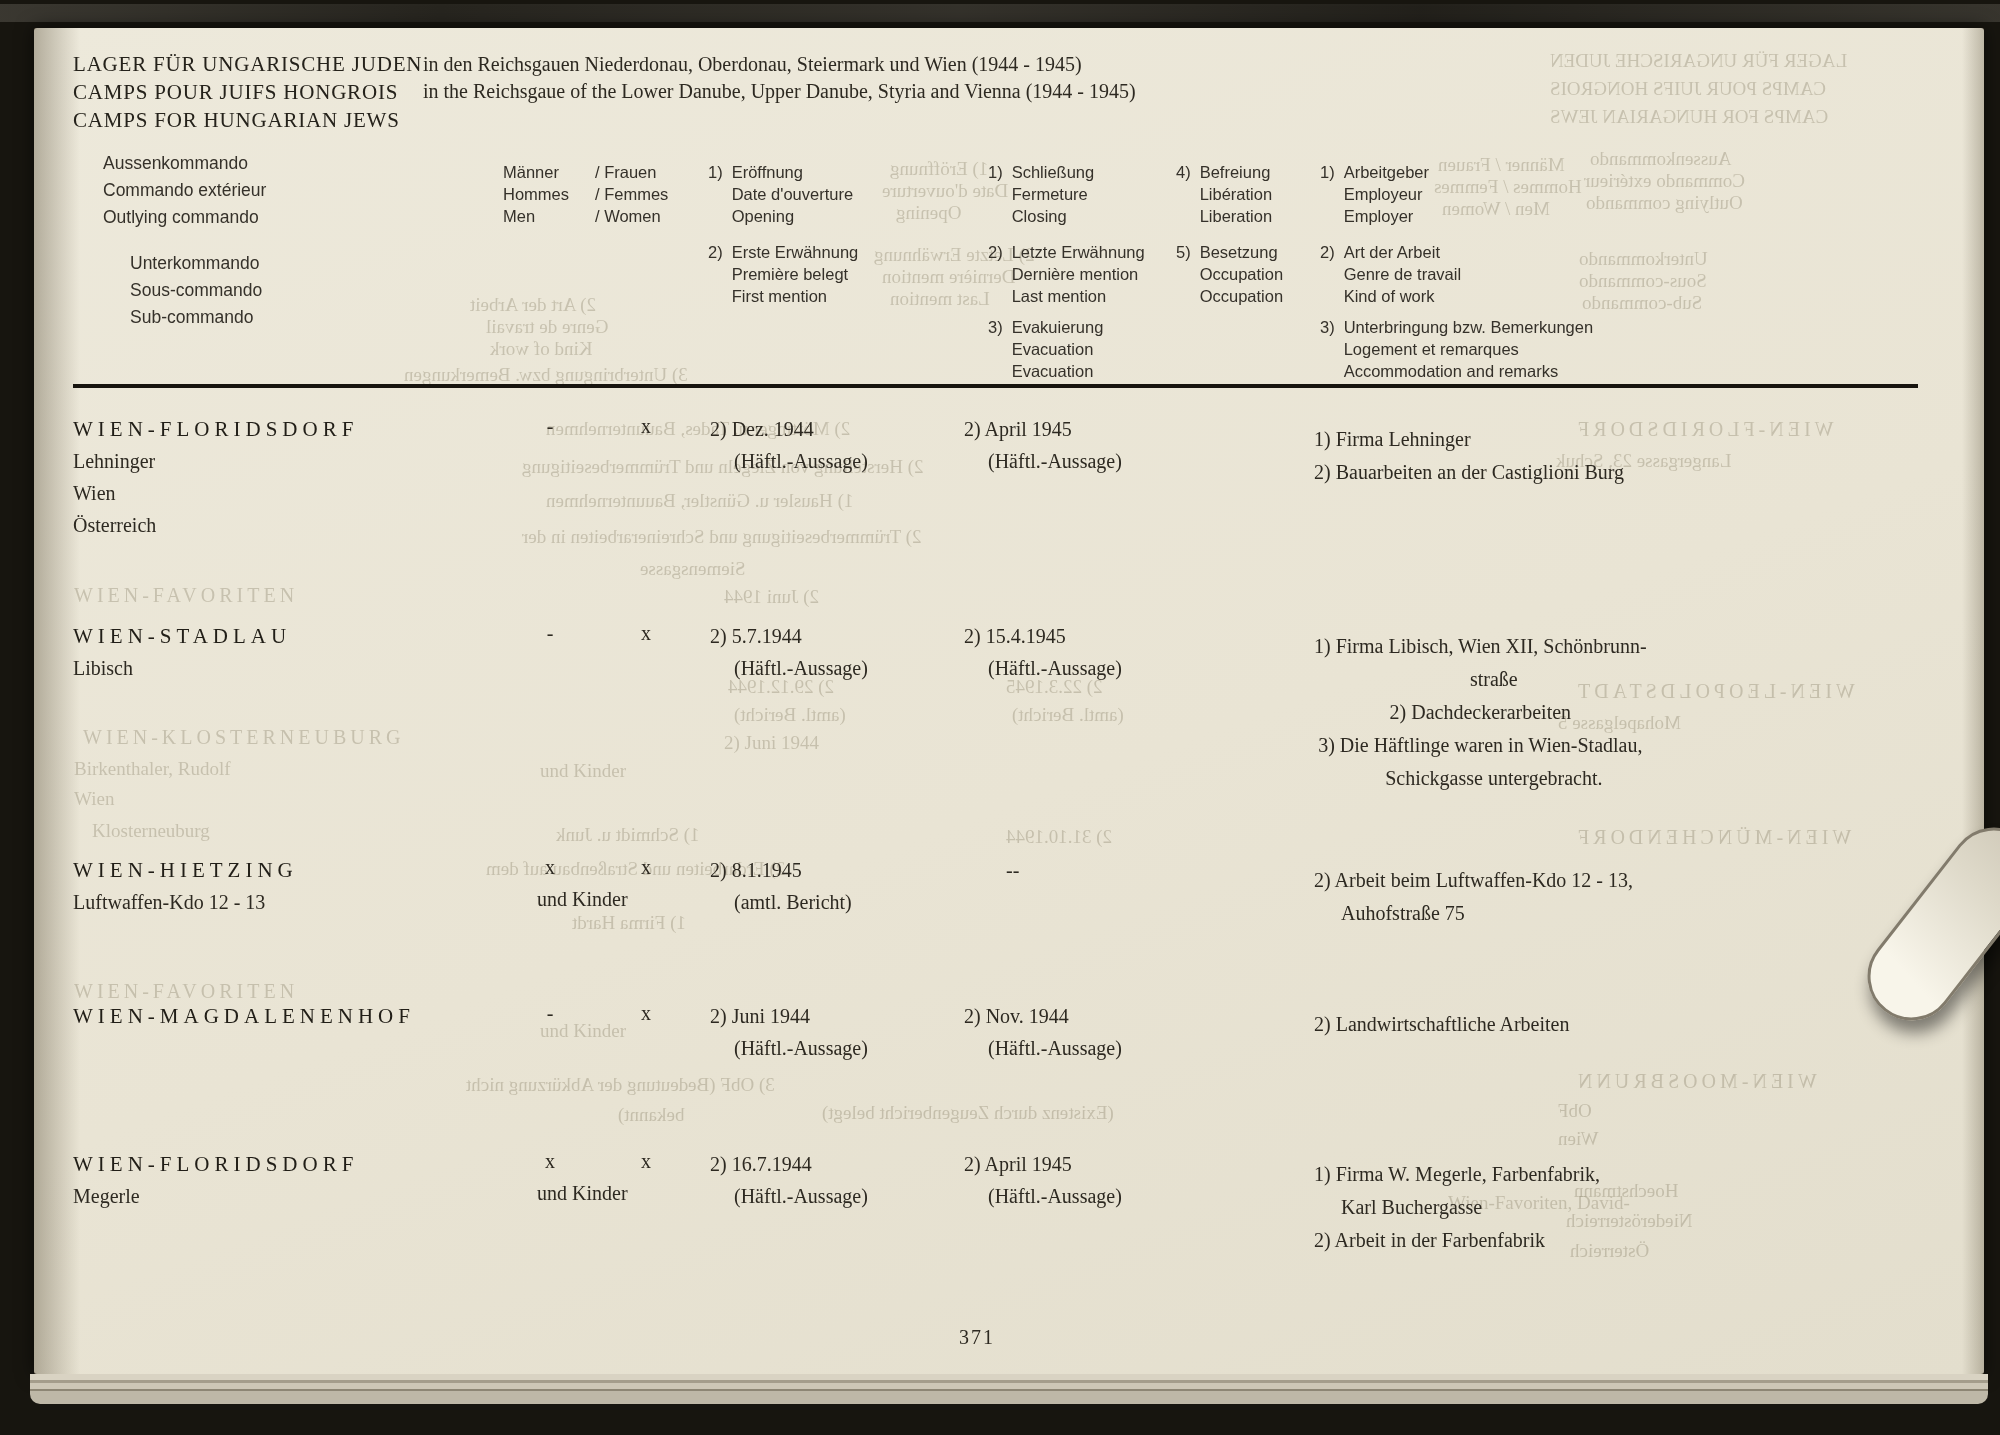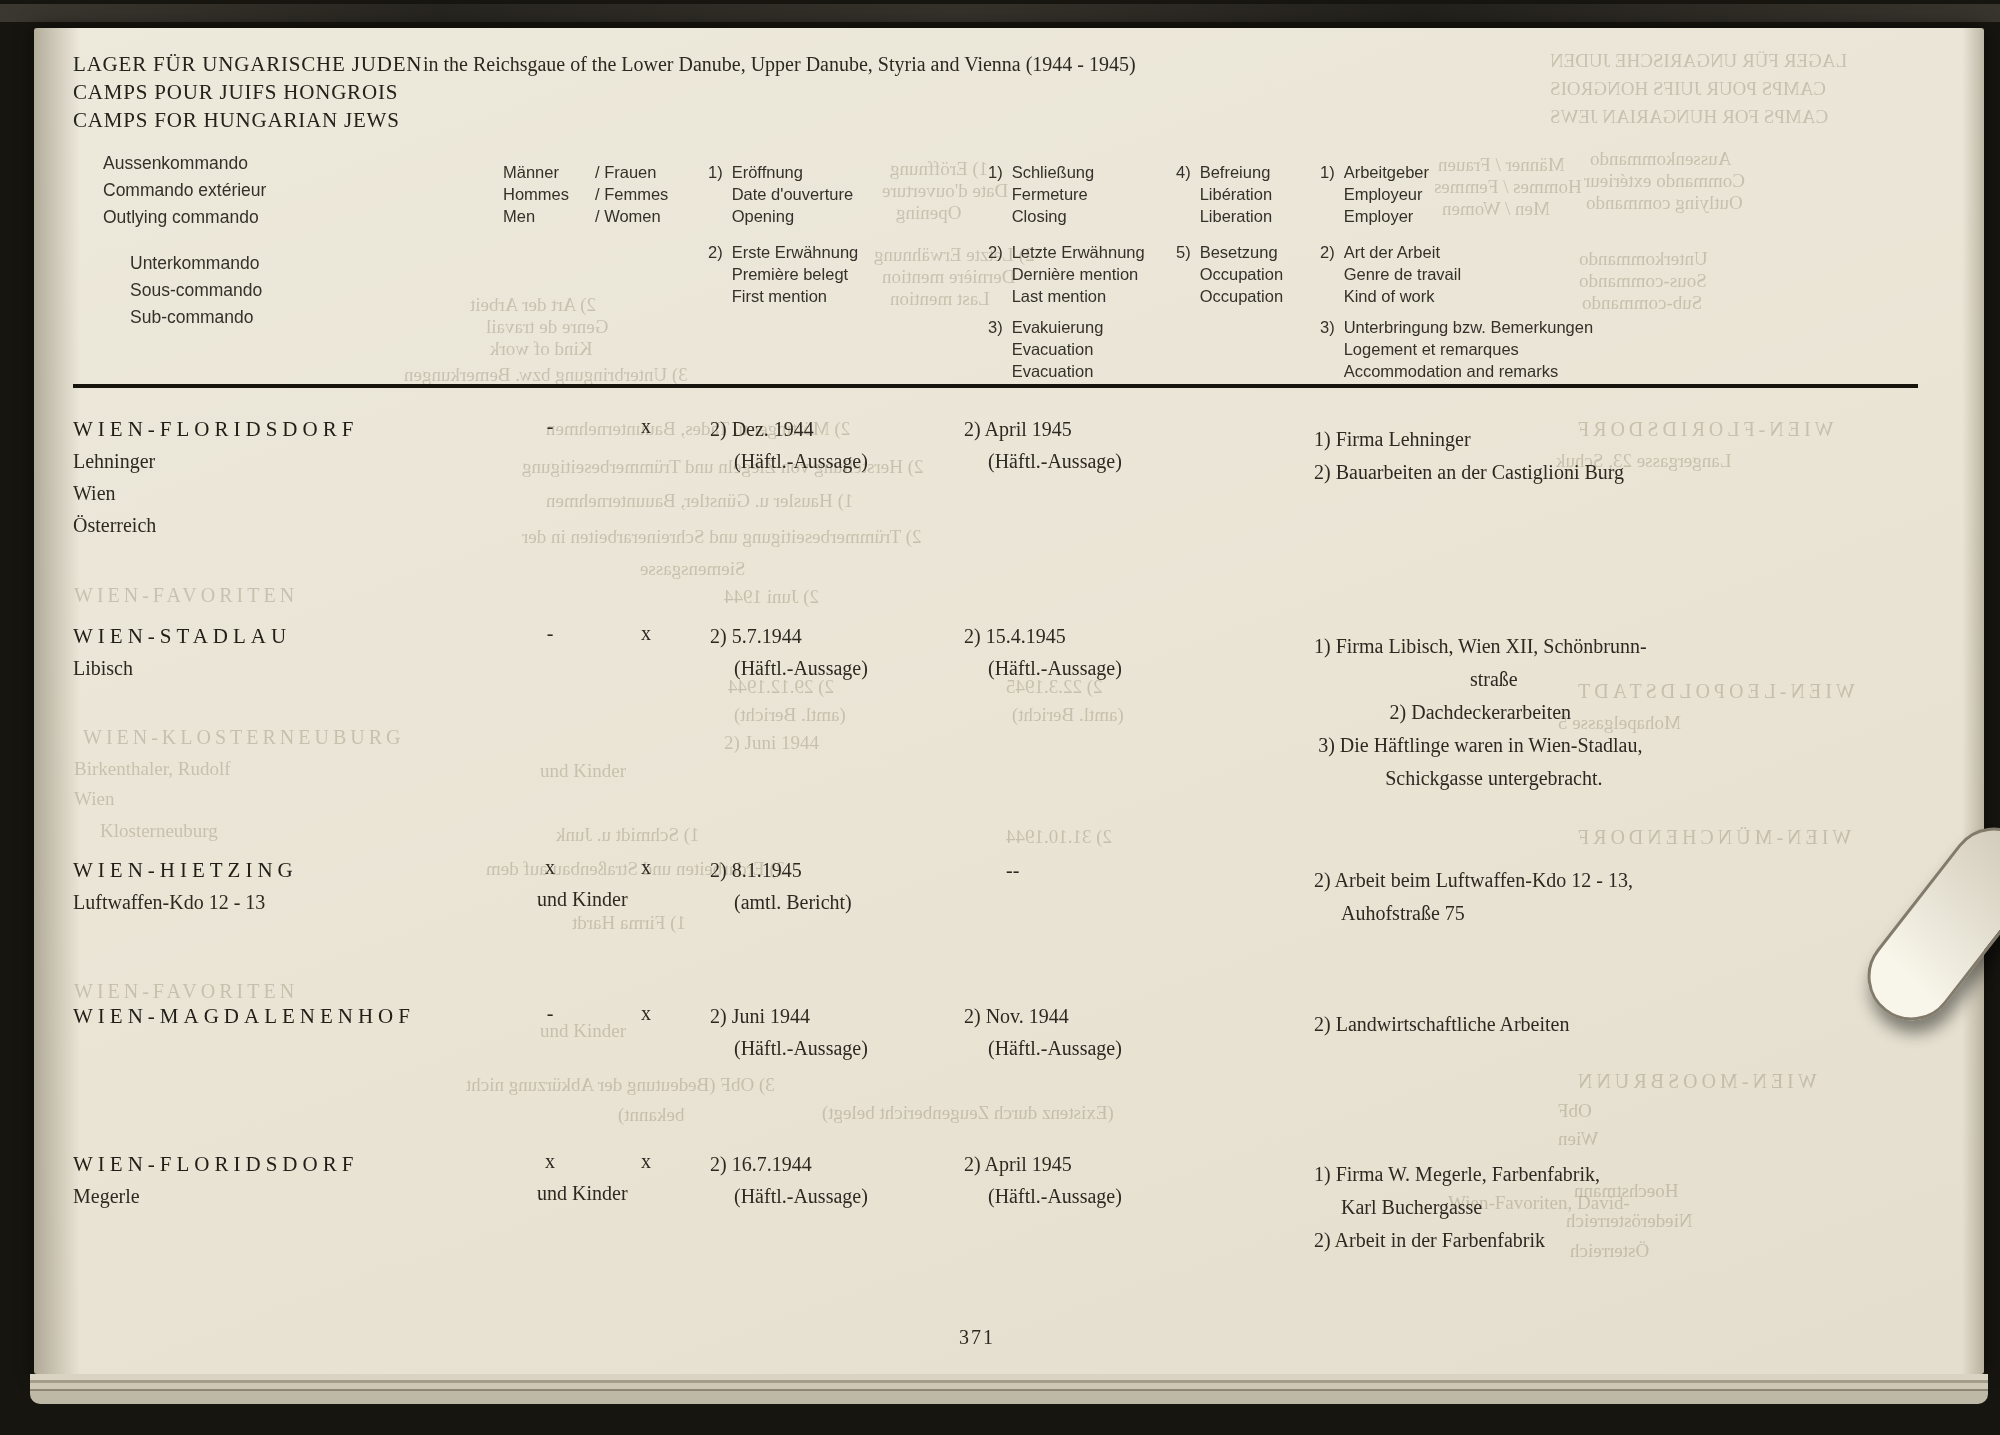--- a/index.html
+++ b/index.html
@@ -97,21 +97,21 @@
         <span class="ghost m" style="left: 700px; top: 676px;">(amtl. Bericht)</span>
         <span class="ghost m" style="left: 972px; top: 648px;">2) 22.3.1945</span>
         <span class="ghost m" style="left: 978px; top: 676px;">(amtl. Bericht)</span>
         <span class="ghost m sp" style="left: 1540px; top: 652px;">WIEN-LEOPOLDSTADT</span>
         <span class="ghost m" style="left: 1524px; top: 684px;">Mohapelgasse 5</span>
         <span class="ghost sp" style="left: 49px; top: 698px;">WIEN-KLOSTERNEUBURG</span>
         <span class="ghost" style="left: 40px; top: 730px;">Birkenthaler, Rudolf</span>
         <span class="ghost" style="left: 40px; top: 760px;">Wien</span>
         <span class="ghost" style="left: 506px; top: 732px;">und Kinder</span>
         <span class="ghost" style="left: 690px; top: 704px;">2) Juni 1944</span>
-        <span class="ghost" style="left: 58px; top: 792px; margin-left: 8px;">Klosterneuburg</span>
+        <span class="ghost" style="left: 58px; top: 792px;">Klosterneuburg</span>
         <span class="ghost m sp" style="left: 1540px; top: 798px;">WIEN-MÜNCHENDORF</span>
         <span class="ghost m" style="left: 522px; top: 796px;">1) Schmidt u. Junk</span>
         <span class="ghost m" style="left: 452px; top: 830px;">2) Erdarbeiten und Straßenbau auf dem</span>
         <span class="ghost m" style="left: 538px; top: 884px;">1) Firma Hardt</span>
         <span class="ghost m" style="left: 972px; top: 798px;">2) 31.10.1944</span>
         <span class="ghost sp" style="left: 40px; top: 952px;">WIEN-FAVORITEN</span>
         <span class="ghost" style="left: 506px; top: 992px;">und Kinder</span>
         <span class="ghost m sp" style="left: 1540px; top: 1042px;">WIEN-MOOSBRUNN</span>
         <span class="ghost m" style="left: 1524px; top: 1072px;">ObF</span>
         <span class="ghost m" style="left: 1524px; top: 1100px;">Wien</span>
@@ -123,20 +123,21 @@
         <span class="ghost m" style="left: 1536px; top: 1212px;">Österreich</span>
         <span class="ghost" style="left: 1414px; top: 1164px;">Wien-Favoriten, David-</span>
       </div>
 
     <div class="title-block">
       <div>LAGER FÜR UNGARISCHE JUDEN</div>
       <div>CAMPS POUR JUIFS HONGROIS</div>
       <div>CAMPS FOR HUNGARIAN JEWS</div>
     </div>
     <div class="subtitle-block">
+      <div>in den Reichsgauen Niederdonau, Oberdonau, Steiermark und Wien (1944 - 1945)</div>
       <div>in the Reichsgaue of the Lower Danube, Upper Danube, Styria and Vienna (1944 - 1945)</div>
     </div>
 
     <div class="lg sans" style="left:69px;top:122px;font-size:17.5px;line-height:27px;">
       <div>Aussenkommando</div>
       <div>Commando extérieur</div>
       <div>Outlying commando</div>
     </div>
     <div class="lg sans" style="left:96px;top:222px;font-size:17.5px;line-height:27px;">
       <div>Unterkommando</div>

